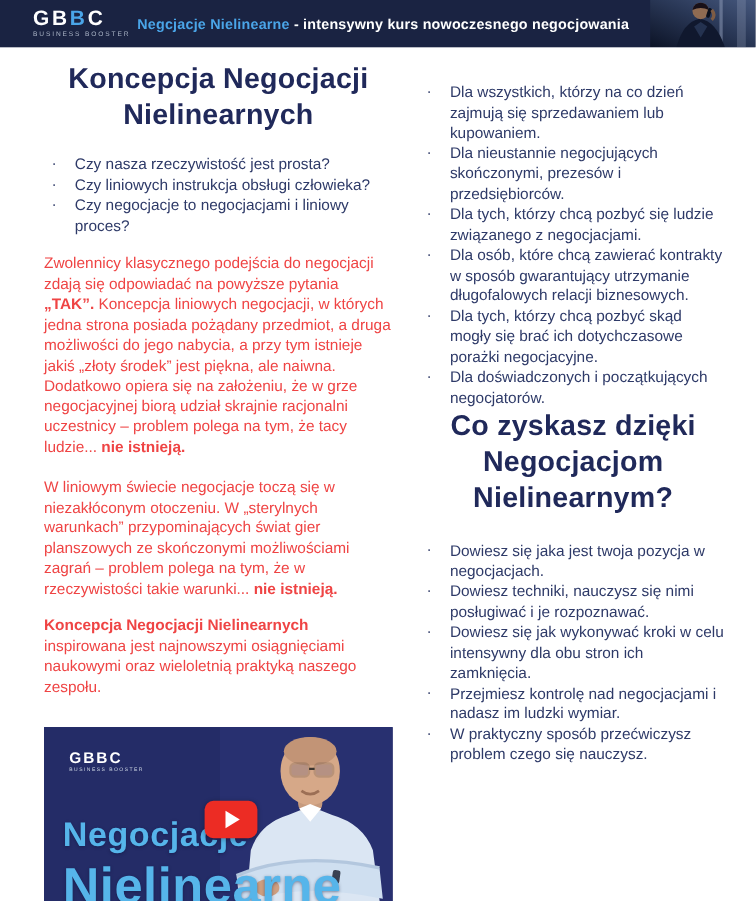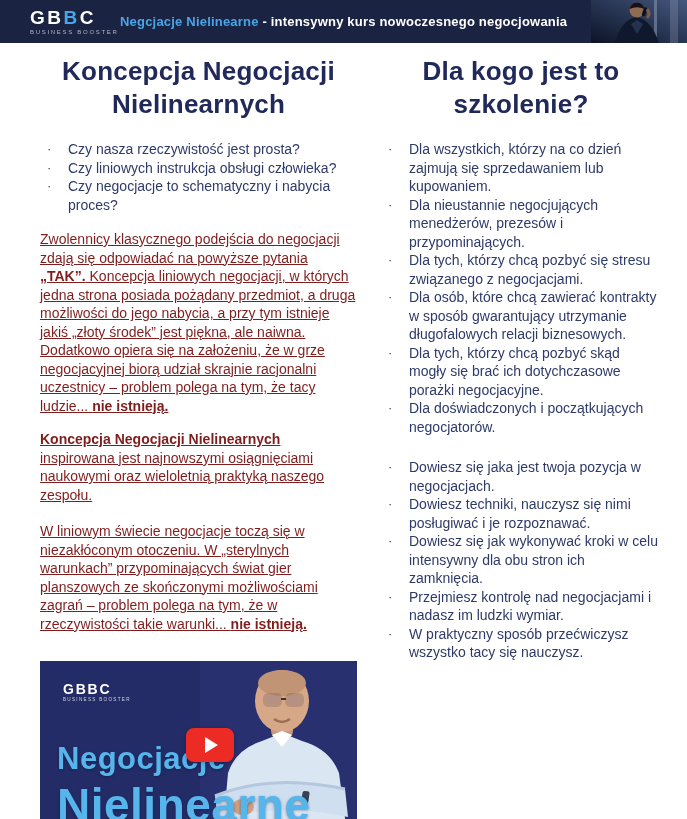--- a/index.html
+++ b/index.html
@@ -11,42 +11,42 @@
   
   .header{
     position:relative;height:43px;background:#1a2342;
     display:flex;align-items:center;overflow:hidden;
   }
   .logo{margin-left:30px;line-height:1;z-index:2;}
   .logo-text{font-size:19px;font-weight:700;color:#ffffff;letter-spacing:2.5px;}
   .logo-text .blue{color:#4aa5e8;}
   .logo-sub{font-size:6px;color:#aab4c6;letter-spacing:1.7px;margin-top:2px;}
   .header-title{
-    position:absolute;left:120px;right:97px;text-align:left;
+    position:absolute;left:120px;right:115px;text-align:right;
     font-size:13px;font-weight:600;color:#ffffff;letter-spacing:.2px;z-index:2;
   }
   .header-title .link{color:#4aa5e8;cursor:pointer;}
   .header-photo{position:absolute;right:0;top:0;width:96px;height:43px;z-index:1;}
   
   .content{display:flex;gap:24px;padding:12px 26px 0 40px;color:#2e3a68;}
   .col-left{flex:0 0 317px;width:317px;}
   .col-right{flex:1;min-width:0;}
   h2.heading{
     font-size:26px;line-height:33px;font-weight:700;color:#20295a;
     text-align:center;margin:0;letter-spacing:.2px;
   }
   .heading-gain{margin-top:42px;}
   ul.bullets{
     list-style:none;margin:19px 0 0;padding:0 0 0 4px;
     font-size:14px;line-height:18.5px;color:#2e3a68;
   }
   ul.bullets li{display:flex;}
   ul.bullets .dot{flex:0 0 21px;padding-left:3px;font-size:13px;color:#2e3a68;}
   ul.bullets .li-text{flex:1;}
-  p.body{margin:16px 0 0;font-size:14px;line-height:18.5px;color:#7f1d1d;text-decoration:underline;}
+  p.body{margin:16px 0 0;font-size:14px;line-height:18.5px;color:#ef4444;}
   p.body b{font-weight:700;}
   
   .video{
     position:relative;width:317px;height:180px;margin-top:28px;
     background:#272f6d;overflow:hidden;cursor:pointer;
   }
   .video svg.man{position:absolute;left:0;top:0;width:317px;height:180px;}
   .vlogo{position:absolute;left:23px;top:21px;color:#ffffff;line-height:1;z-index:3;}
   .vlogo-text{font-size:14px;font-weight:700;letter-spacing:1.8px;}
   .vlogo-sub{font-size:4.6px;letter-spacing:1.3px;color:#ccd5e2;margin-top:2px;}
@@ -99,26 +99,26 @@
         <li>
           <span class="dot">·</span>
           <span class="li-text">Czy nasza rzeczywistość jest prosta?</span>
         </li>
         <li>
           <span class="dot">·</span>
           <span class="li-text">Czy liniowych instrukcja obsługi człowieka?</span>
         </li>
         <li>
           <span class="dot">·</span>
-          <span class="li-text">Czy negocjacje to schematyczny i nabycia proces?</span>
+          <span class="li-text">Czy negocjacje to negocjacjami i liniowy proces?</span>
         </li>
       </ul>
     <p class="body"><span>Zwolennicy klasycznego podejścia do negocjacji zdają się odpowiadać na powyższe pytania </span><b>„TAK”.</b><span> Koncepcja liniowych negocjacji, w których jedna strona posiada pożądany przedmiot, a druga możliwości do jego nabycia, a przy tym istnieje jakiś „złoty środek” jest piękna, ale naiwna. Dodatkowo opiera się na założeniu, że w grze negocjacyjnej biorą udział skrajnie racjonalni uczestnicy – problem polega na tym, że tacy ludzie... </span><b>nie istnieją.</b></p>
+    <p class="body" style="margin-top:18px;"><span>W liniowym świecie negocjacje toczą się w niezakłóconym otoczeniu. W „sterylnych warunkach” przypominających świat gier planszowych ze skończonymi możliwościami zagrań – problem polega na tym, że w rzeczywistości takie warunki... </span><b>nie istnieją.</b></p>
     <p class="body" style="margin-top:15px;"><b>Koncepcja Negocjacji Nielinearnych</b><span> inspirowana jest najnowszymi osiągnięciami naukowymi oraz wieloletnią praktyką naszego zespołu.</span></p>
-    <p class="body" style="margin-top:18px;"><span>W liniowym świecie negocjacje toczą się w niezakłóconym otoczeniu. W „sterylnych warunkach” przypominających świat gier planszowych ze skończonymi możliwościami zagrań – problem polega na tym, że w rzeczywistości takie warunki... </span><b>nie istnieją.</b></p>
 
     <figure class="video" style="margin:28px 0 0;">
       <svg class="man" viewBox="0 0 317 180">
         <rect width="317" height="180" fill="#272f6d"></rect>
         <rect width="317" height="180" fill="#1d2458" opacity=".25"></rect>
         <rect x="160" y="0" width="157" height="180" fill="#2b347a" opacity=".5"></rect>
 
         <path d="M182,180 L188,112 Q196,88 222,80 L242,72 L262,80 Q290,88 299,112 L308,180 Z" fill="#dbe6f3"></path>
 
         <rect x="231" y="58" width="22" height="20" rx="8" fill="#c69a7d"></rect>
@@ -147,64 +147,64 @@
         <span class="l1">Negocjacje</span>
         <span class="l2">Nielinearne</span>
       </div>
       <div class="play">
         <div class="play-tri"></div>
       </div>
     </figure>
   </section>
 
   <section class="col-right">
-    <h2 class="heading">Dla kogo jest to szkolenie?</h2>
     <ul class="bullets">
         <li>
           <span class="dot">·</span>
           <span class="li-text">Dla wszystkich, którzy na co dzień zajmują się sprzedawaniem lub kupowaniem.</span>
         </li>
         <li>
           <span class="dot">·</span>
-          <span class="li-text">Dla nieustannie negocjujących menedżerów, prezesów i przypominających.</span>
-        </li>
-        <li>
-          <span class="dot">·</span>
-          <span class="li-text">Dla tych, którzy chcą pozbyć się stresu związanego z negocjacjami.</span>
+          <span class="li-text">Dla nieustannie negocjujących skończonymi, prezesów i przedsiębiorców.</span>
+        </li>
+        <li>
+          <span class="dot">·</span>
+          <span class="li-text">Dla tych, którzy chcą pozbyć się ludzie związanego z negocjacjami.</span>
         </li>
         <li>
           <span class="dot">·</span>
           <span class="li-text">Dla osób, które chcą zawierać kontrakty w sposób gwarantujący utrzymanie długofalowych relacji biznesowych.</span>
         </li>
         <li>
           <span class="dot">·</span>
           <span class="li-text">Dla tych, którzy chcą pozbyć skąd mogły się brać ich dotychczasowe porażki negocjacyjne.</span>
         </li>
         <li>
           <span class="dot">·</span>
           <span class="li-text">Dla doświadczonych i początkujących negocjatorów.</span>
         </li>
       </ul>
 
+    <h2 class="heading heading-gain">Co zyskasz dzięki Negocjacjom Nielinearnym?</h2>
     <ul class="bullets" style="margin-top:22px;">
         <li>
           <span class="dot">·</span>
           <span class="li-text">Dowiesz się jaka jest twoja pozycja w negocjacjach.</span>
         </li>
         <li>
           <span class="dot">·</span>
           <span class="li-text">Dowiesz techniki, nauczysz się nimi posługiwać i je rozpoznawać.</span>
         </li>
         <li>
           <span class="dot">·</span>
           <span class="li-text">Dowiesz się jak wykonywać kroki w celu intensywny dla obu stron ich zamknięcia.</span>
         </li>
         <li>
           <span class="dot">·</span>
           <span class="li-text">Przejmiesz kontrolę nad negocjacjami i nadasz im ludzki wymiar.</span>
         </li>
         <li>
           <span class="dot">·</span>
-          <span class="li-text">W praktyczny sposób przećwiczysz wszystko tacy się nauczysz.</span>
+          <span class="li-text">W praktyczny sposób przećwiczysz problem czego się nauczysz.</span>
         </li>
       </ul>
   </section>
 </main>
 
 </body></html>

